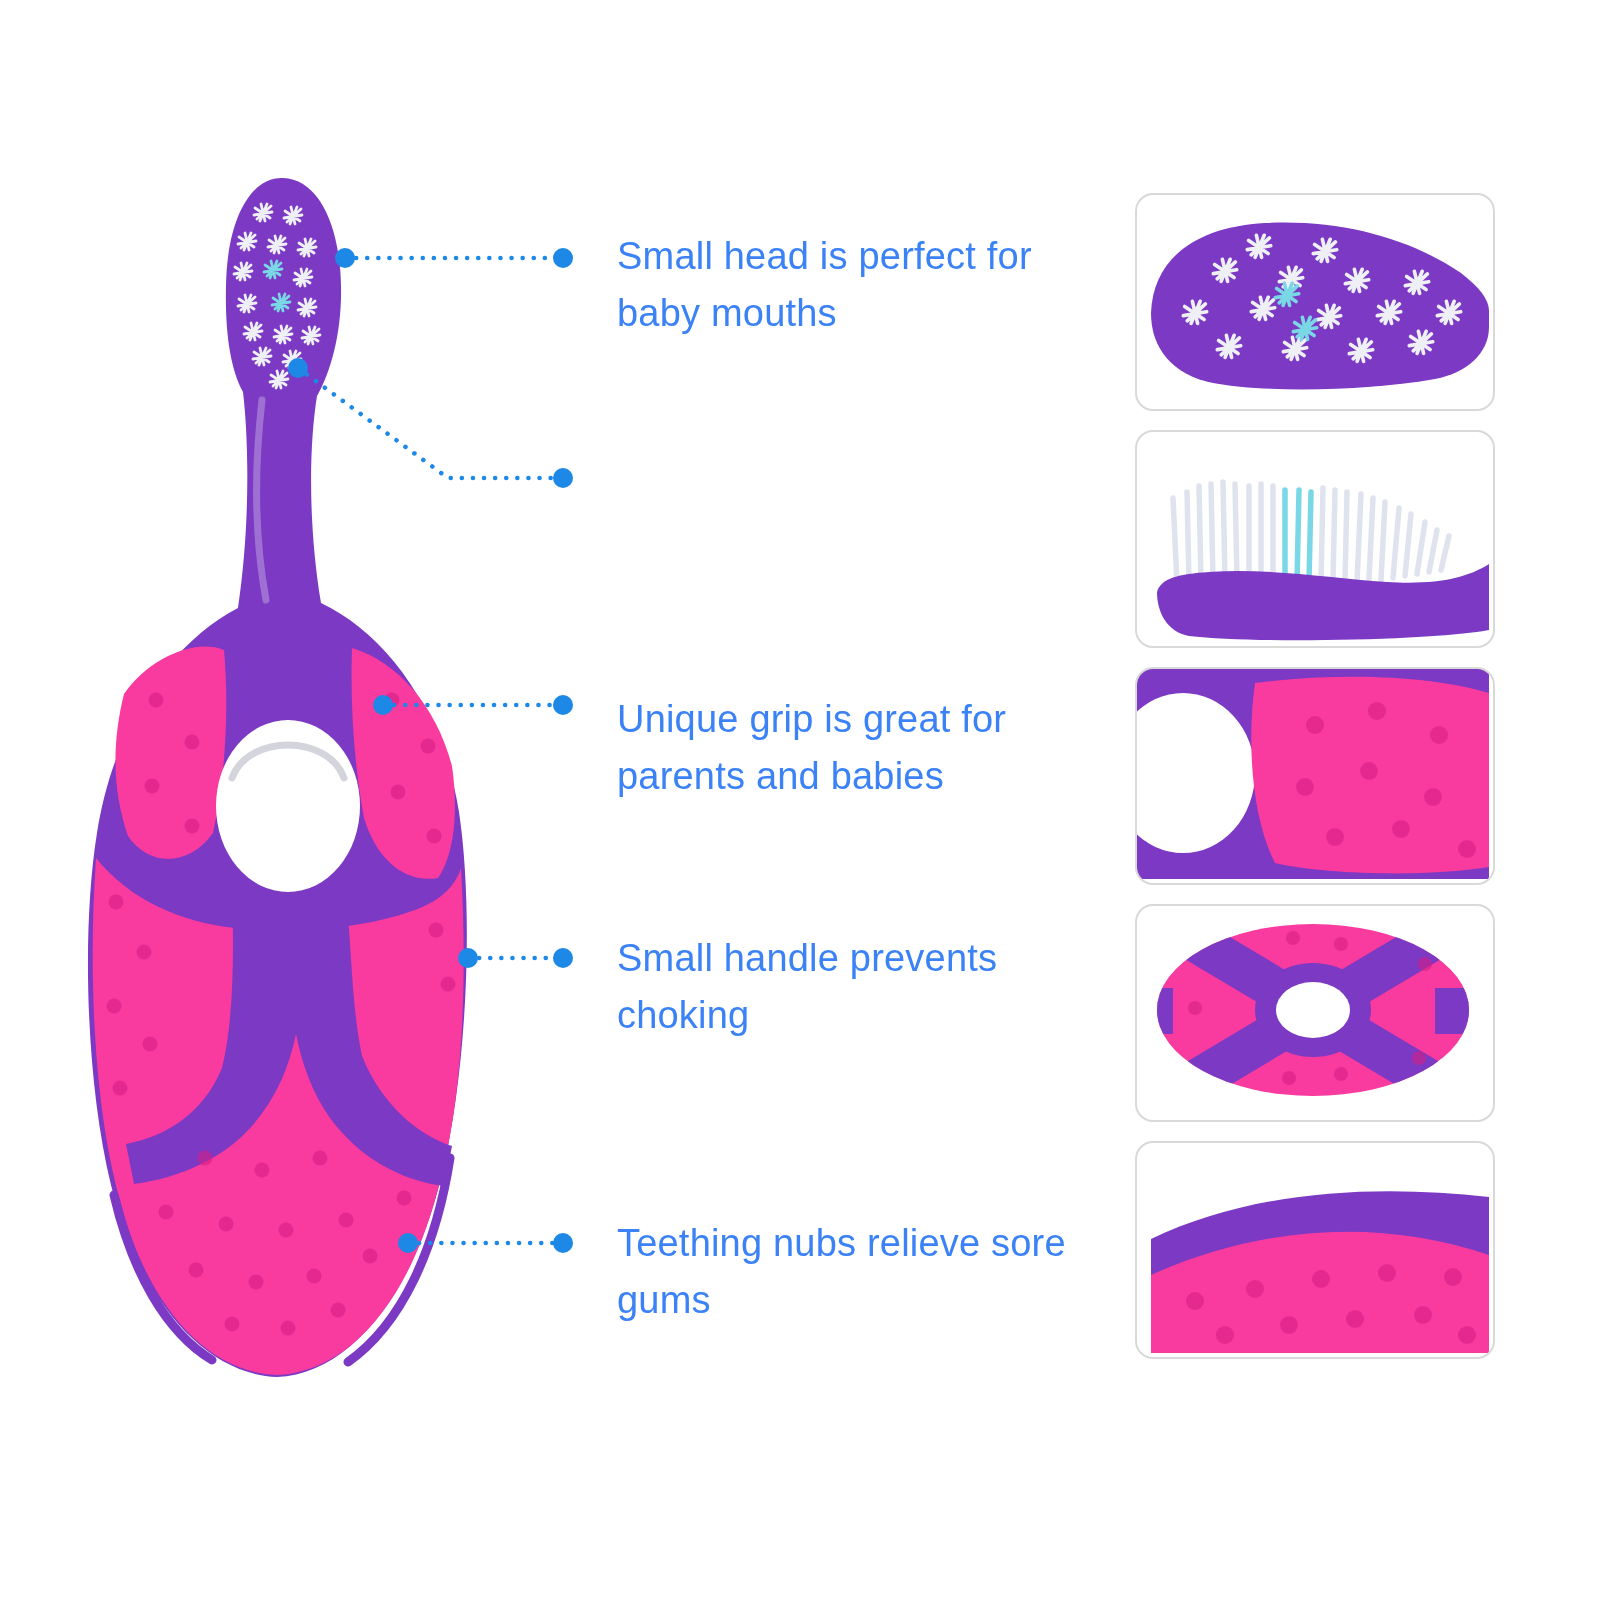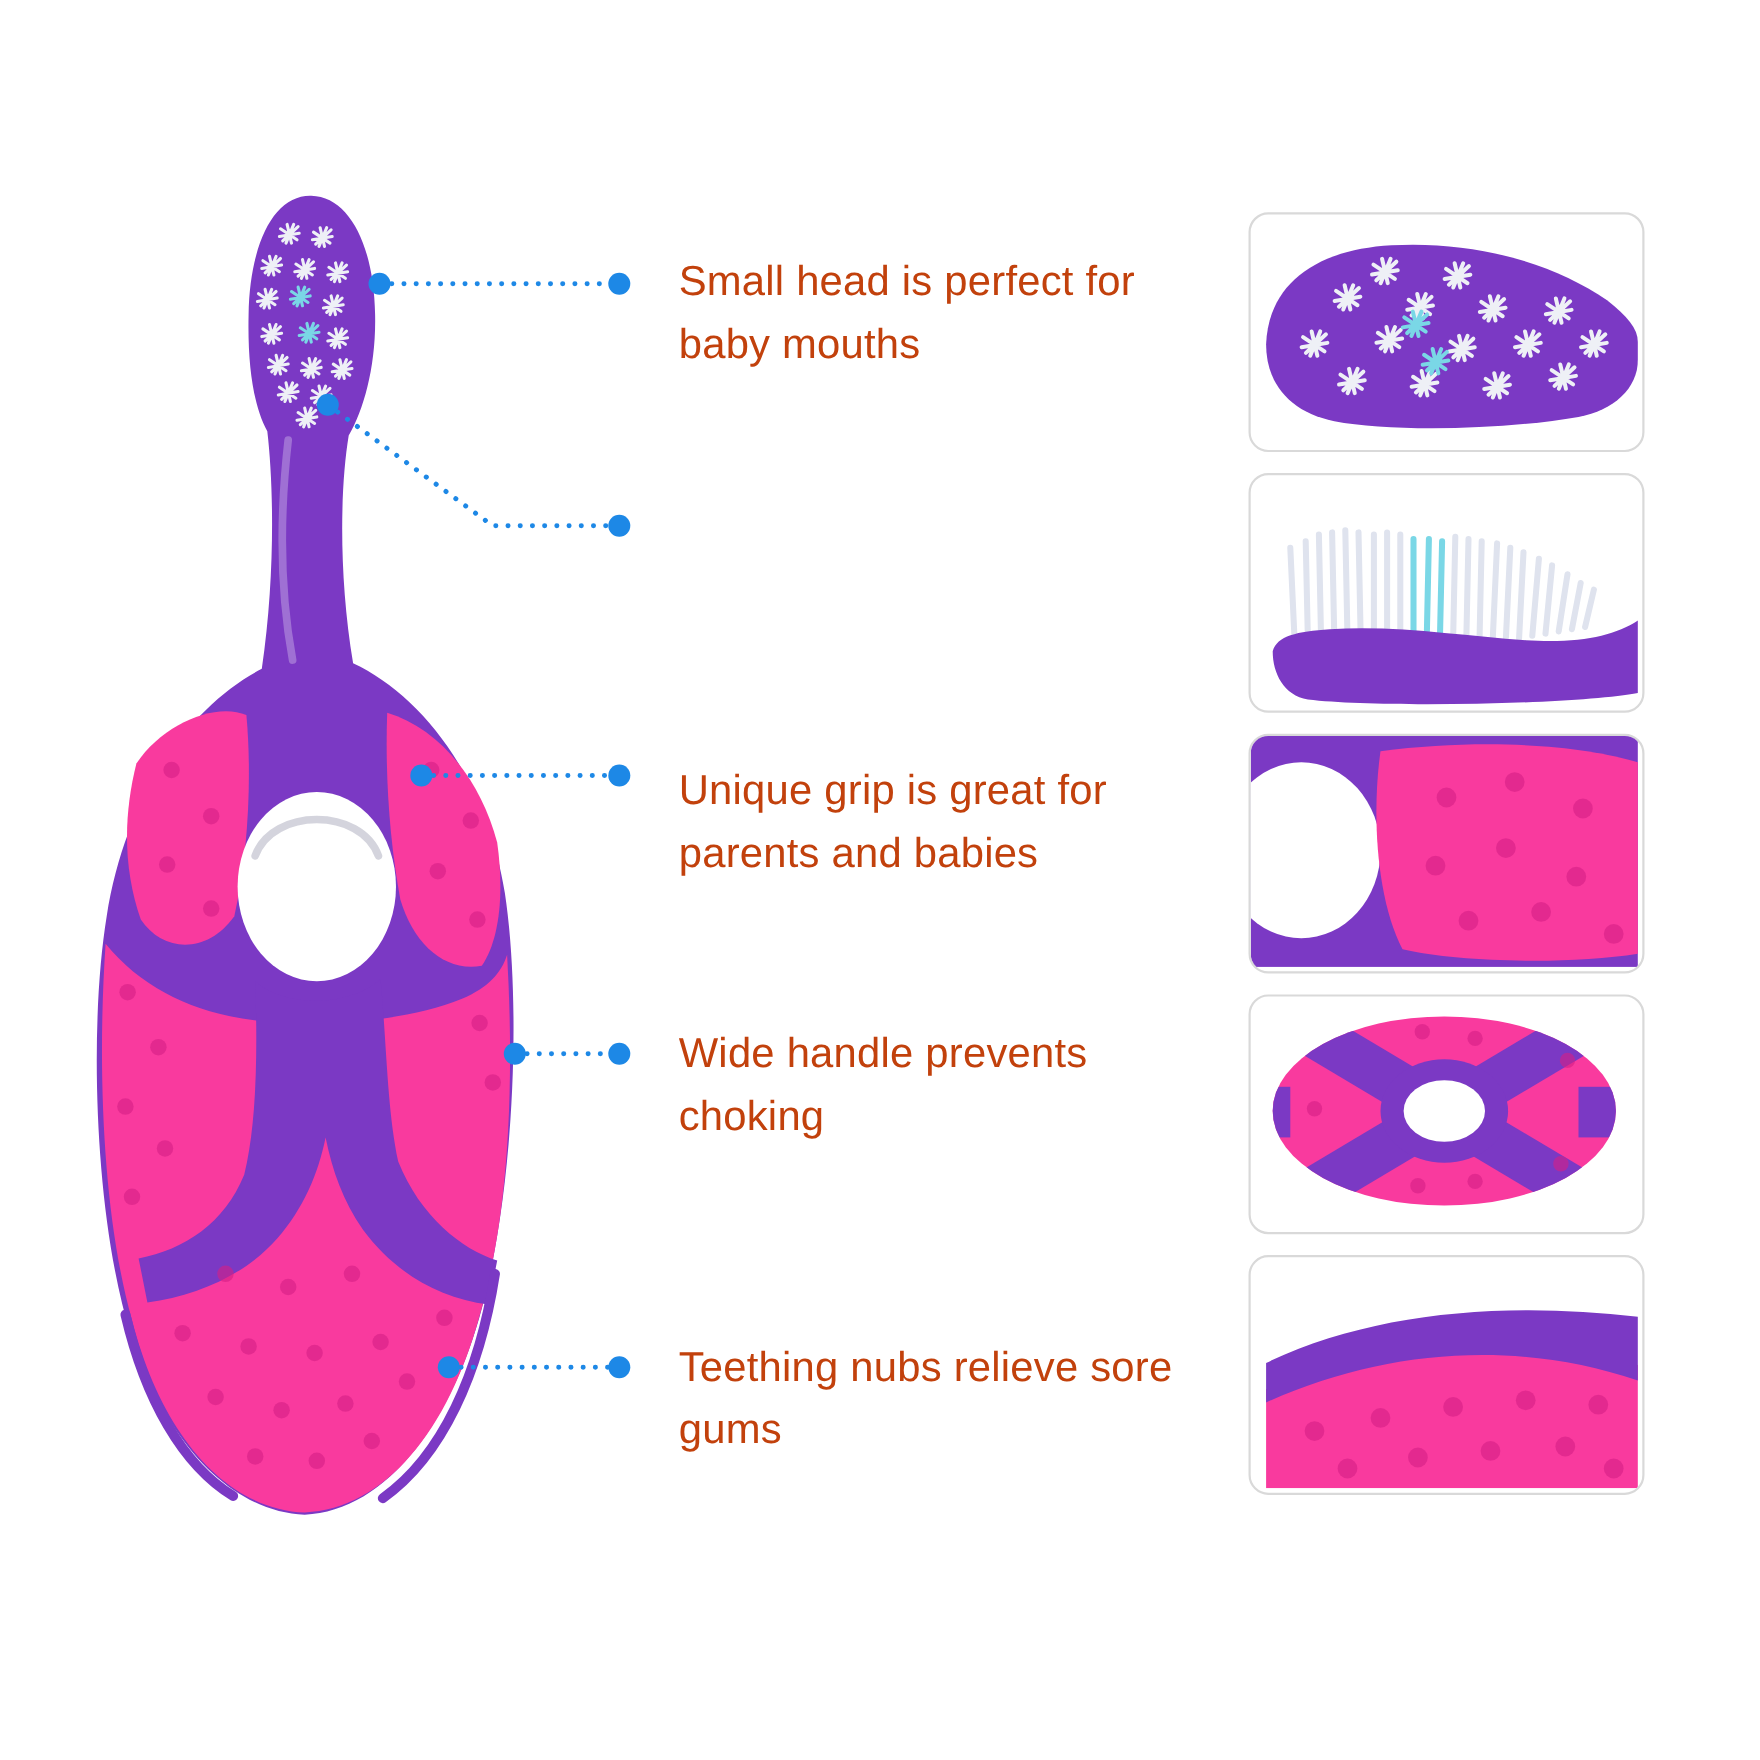--- a/index.html
+++ b/index.html
@@ -1,19 +1,19 @@
 <!DOCTYPE html>
 <html><head>
 <meta charset="utf-8">
 <style>
   html,body{margin:0;padding:0;}
   body{width:1600px;height:1600px;background:#ffffff;font-family:"Liberation Sans",sans-serif;overflow:hidden;}
   .stage{position:relative;width:1600px;height:1600px;background:#ffffff;}
   .art{position:absolute;left:0;top:0;}
-  .feature{position:absolute;left:617px;width:460px;font-size:38px;line-height:1.5;color:#c2410c;letter-spacing:.2px;}
+  .feature{position:absolute;left:617px;width:460px;font-size:38px;line-height:1.5;color:#3b82f6;letter-spacing:.2px;}
   .panel{position:absolute;left:1135px;width:356px;height:214px;border:2px solid #d9d9d9;border-radius:18px;overflow:hidden;background:#ffffff;}
   .panel svg{display:block;}
   .dotted{stroke-dasharray:.1 11;}
 </style>
 </head>
 <body>
 
 <div class="stage">
 
   <svg class="art" width="1600" height="1600" viewBox="0 0 1600 1600">
@@ -131,21 +131,21 @@
     </g>
   </svg>
 
   <div class="feature" style="top:228px">
     <span>Small head is perfect for baby mouths</span>
   </div>
   <div class="feature" style="top:691px">
     <span>Unique grip is great for parents and babies</span>
   </div>
   <div class="feature" style="top:930px">
-    <span>Wide handle prevents choking</span>
+    <span>Small handle prevents choking</span>
   </div>
   <div class="feature" style="top:1215px">
     <span>Teething nubs relieve sore gums</span>
   </div>
 
   <div class="panel" style="top:193px">
     <svg width="352" height="210" viewBox="0 0 352 210">
       <defs>
         <g id="tuftA" fill="none" stroke-linecap="round" stroke-width="2.8">
           <path d="M-2,-9 L2,8 M-8,-5 L7,5 M8,-7 L-6,6 M-9,2 L9,-1 M4,-9 L-3,8"></path>

